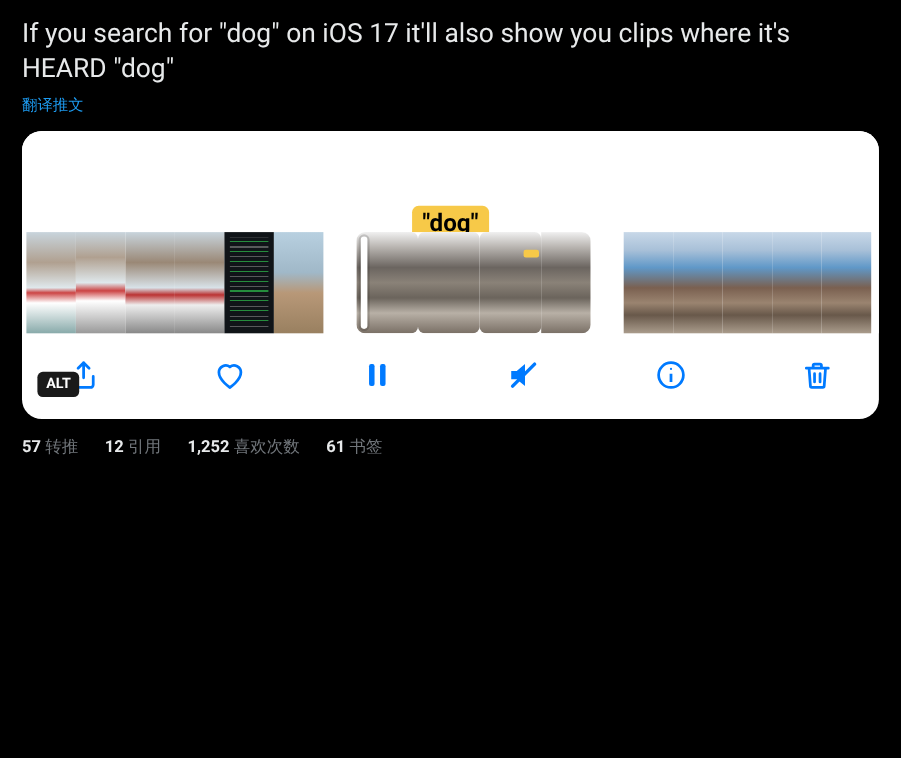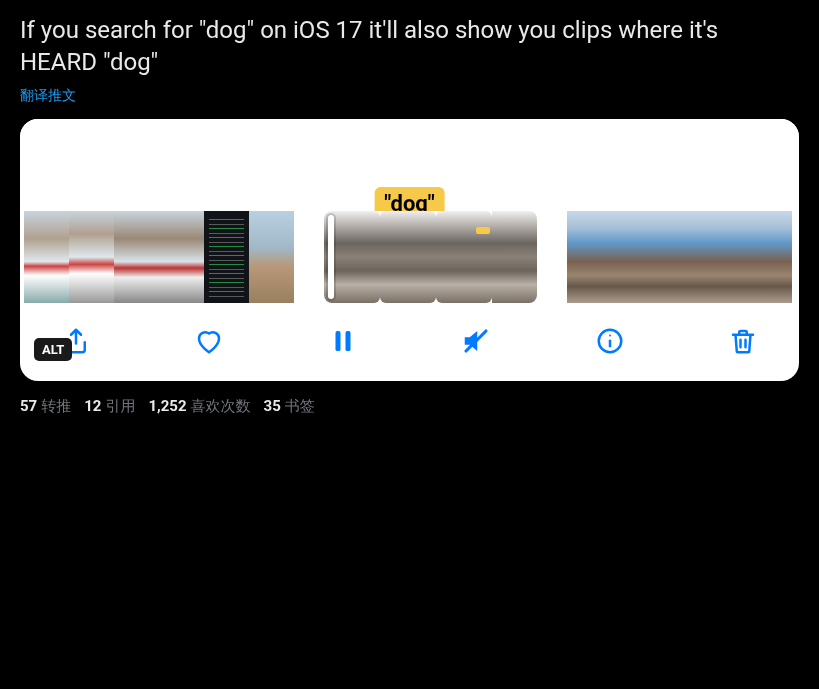--- a/index.html
+++ b/index.html
@@ -175,21 +175,21 @@
     .meta {
       color: #71767b;
       font-size: 16px;
       margin-top: 14px;
       padding-bottom: 14px;
       border-bottom: 1px solid #2f3336;
     }
     .meta .views-num { color: #e7e9ea; font-weight: 700; }
     .stats {
       display: flex;
-      gap: 13px;
+      gap: 24px;
       padding: 16px 0 0;
       color: #71767b;
       font-size: 15px;
     }
     .stats .n { color: #e7e9ea; font-weight: 700; margin-right: 4px; }
   </style>
 </head>
 <body>
 
 <div class="tweet">
@@ -268,15 +268,15 @@
     </div>
 
     <div class="alt-badge">ALT</div>
   </div>
 
 
   <div class="stats">
     <div><span class="n">57</span><span>转推</span></div>
     <div><span class="n">12</span><span>引用</span></div>
     <div><span class="n">1,252</span><span>喜欢次数</span></div>
-    <div><span class="n">35</span><span>书签</span></div>
+    <div><span class="n">61</span><span>书签</span></div>
   </div>
 </div>
 
 </body></html>

